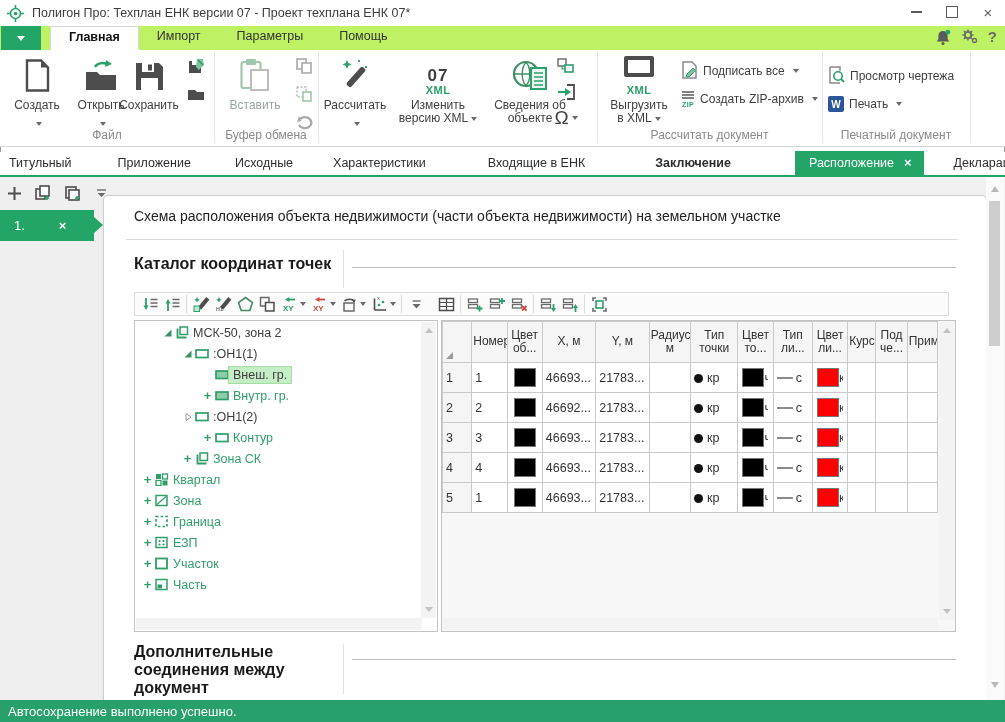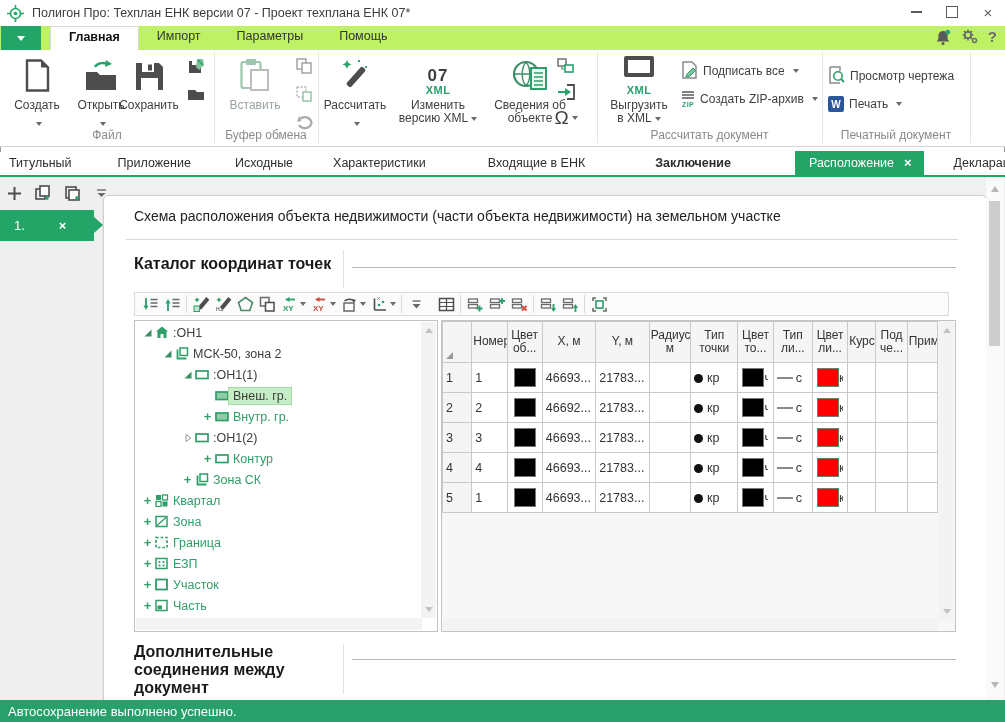--- a/index.html
+++ b/index.html
@@ -555,34 +555,20 @@
             <svg width="17" height="17" viewBox="0 0 17 17">
               <path d="M2 5V2h3M12 2h3v3M15 12v3h-3M5 15H2v-3" fill="none" stroke="#6a6a6a" stroke-width="1.6"></path>
               <rect x="5" y="5" width="7" height="7" fill="none" stroke="#2aa06a" stroke-width="1.6"></rect>
             </svg>
           </span>
         </span>
     </div>
 
     <div class="tree-panel">
       <div class="tree-rows" id="tree-rows">
-          <div class="trow" style="padding-left: 6px;">
-            <span class="exp">
-              <svg width="10" height="10" viewBox="0 0 10 10">
-                <path d="M8.5 1.5v7h-7z" fill="#3f8f66"></path>
-              </svg>
-            </span>
-            <span class="ticon">
-              <svg width="14" height="13" viewBox="0 0 14 13">
-                <path d="M7 0.5 13 5.5H11.5V12H2.5V5.5H1z" fill="#2f9e68"></path>
-                <rect x="5.5" y="8" width="3" height="4" fill="#fff"></rect>
-              </svg>
-            </span>
-            <span class="tlabel">:ОН1</span>
-          </div>
           <div class="trow" style="padding-left: 26px;">
             <span class="exp">
               <svg width="10" height="10" viewBox="0 0 10 10">
                 <path d="M8.5 1.5v7h-7z" fill="#3f8f66"></path>
               </svg>
             </span>
             <span class="ticon">
               <svg width="14" height="13" viewBox="0 0 14 13">
                 <path d="M2.5 2.5V11.5H11.5" fill="none" stroke="#2f9e68" stroke-width="1.8"></path>
                 <rect x="5" y="1" width="7.5" height="7.5" fill="#fff" stroke="#2f9e68" stroke-width="1.5"></rect>

